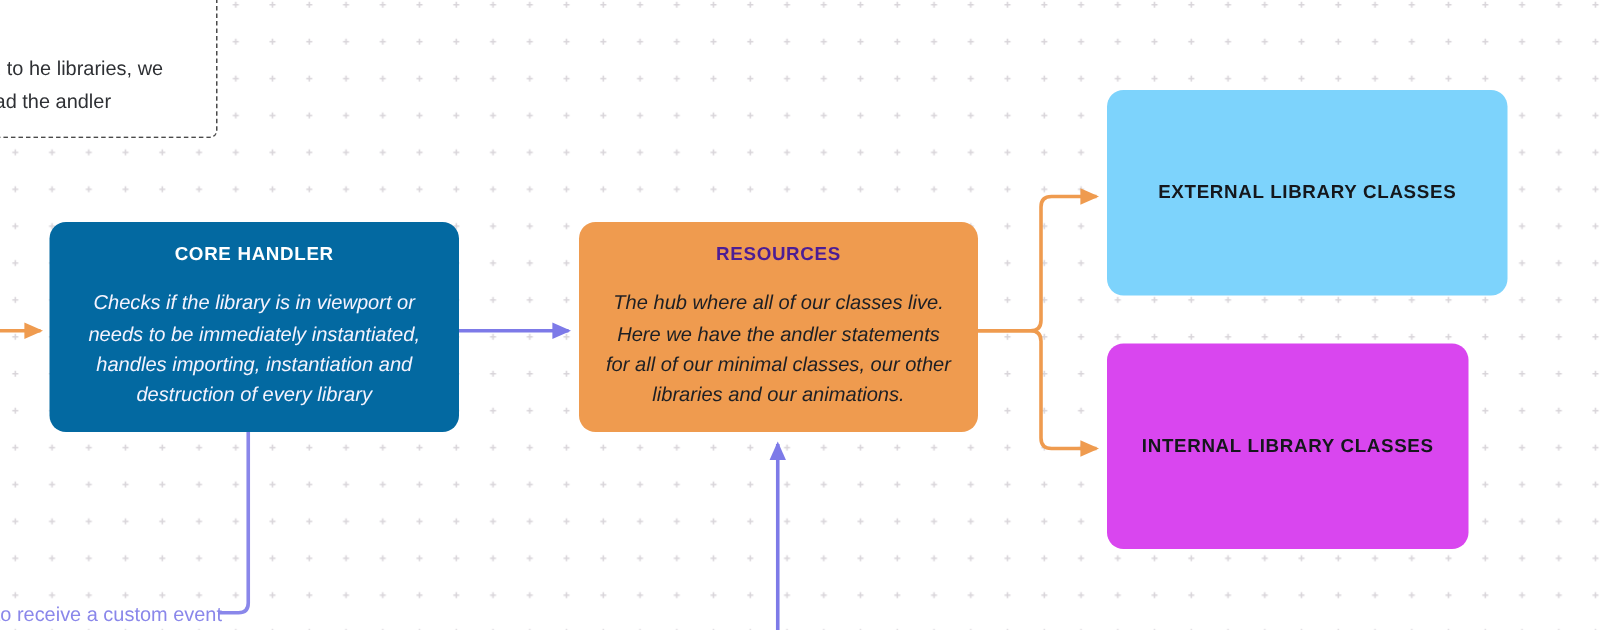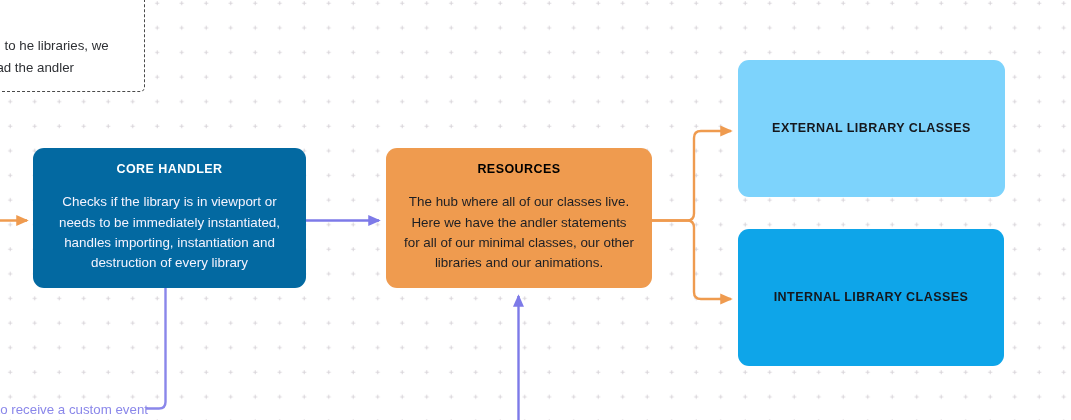--- a/index.html
+++ b/index.html
@@ -55,20 +55,21 @@
     font-size: 12.5px;
     font-weight: bold;
     letter-spacing: 0.45px;
     line-height: 1.2;
   }
   .node .body {
     font-size: 13.4px;
     line-height: 1.52;
     margin-top: 15px;
     font-weight: 400;
+    font-style: italic;
   }
 
   
   #node-core-handler {
     left: 33px;
     top: 148px;
     width: 273px;
     height: 140px;
     background: #0369a1;
     color: #ffffff;
@@ -78,40 +79,40 @@
 
   
   #node-resources {
     left: 386px;
     top: 148px;
     width: 266px;
     height: 140px;
     background: #ef9b4f;
     color: #1c1c1c;
   }
-  #node-resources .title { color: #000000; }
+  #node-resources .title { color: #4c1d95; }
   #node-resources .body { color: #1d1f24; }
 
   
   #node-external-library-classes {
     left: 738px;
     top: 60px;
     width: 267px;
     height: 137px;
     background: #7dd3fc;
   }
   #node-external-library-classes .title { color: #15171c; }
 
   
   #node-internal-library-classes {
     left: 738px;
     top: 229px;
-    width: 266px;
+    width: 241px;
     height: 137px;
-    background: #0ea5e9;
+    background: #d946ef;
   }
   #node-internal-library-classes .title { color: #15171c; }
 
   
   #note-config {
     position: absolute;
     z-index: 2;
     left: -128px;
     top: -66px;
     width: 273px;

